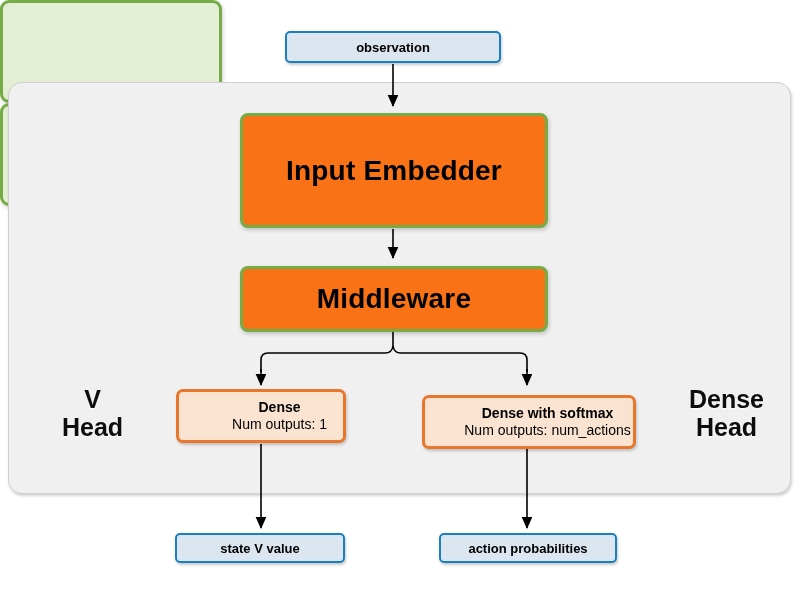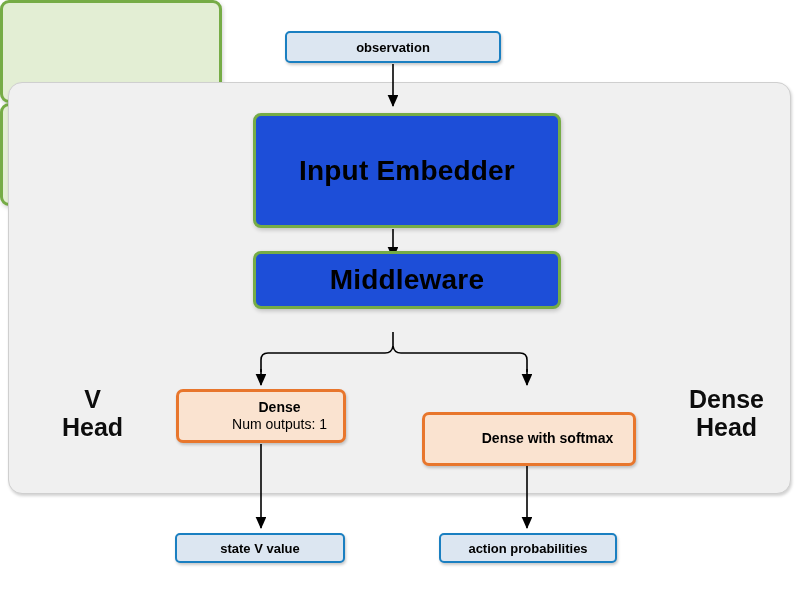--- a/index.html
+++ b/index.html
@@ -31,26 +31,25 @@
     background: #dce6f1;
     border: 2px solid #1a7fc1;
     border-radius: 5px;
     box-shadow: 1px 2px 3px rgba(0,0,0,0.22);
     color: #000;
     font-weight: bold;
     font-size: 13px;
   }
 
   .green-box {
-    background: #1d4ed8;
+    background: #f97316;
     border: 3px solid #76ac46;
     border-radius: 8px;
     box-shadow: 1px 2px 4px rgba(0,0,0,0.2);
     color: #000;
-    margin-left: 13px;
   }
   .green-box .title { font-size: 28px; font-weight: bold; letter-spacing: 0.2px; }
 
   .head-group {
     background: #e3eed4;
     border: 3px solid #76ac46;
     border-radius: 9px;
     box-shadow: 1px 2px 4px rgba(0,0,0,0.18);
   }
 
@@ -69,27 +68,27 @@
   .head-label {
     position: absolute;
     font-size: 25px; font-weight: bold; color: #0d0d0d;
     text-align: center; line-height: 1.12;
     text-shadow: 0px 1px 1px rgba(255,255,255,0.9);
   }
 
   
   #obs-box        { left: 285px; top: 31px;  width: 216px; height: 32px; }
   #input-embedder { left: 240px; top: 113px; width: 308px; height: 115px; }
-  #middleware     { left: 240px; top: 251px; width: 308px; height: 58px; }
+  #middleware     { left: 240px; top: 266px; width: 308px; height: 66px; }
 
   #v-head-group      { left: 150px; top: 365px; width: 222px; height: 103px; }
   #policy-head-group { left: 400px; top: 365px; width: 256px; height: 103px; }
 
   #v-dense      { left: 176px; top: 389px; width: 170px; height: 54px; }
-  #policy-dense { left: 422px; top: 412px; width: 214px; height: 54px; }
+  #policy-dense { left: 422px; top: 395px; width: 214px; height: 54px; }
 
   #v-head-label      { left: 40px;  top: 385px; width: 105px; }
   #policy-head-label { left: 664px; top: 385px; width: 125px; }
 
   #state-v-out   { left: 175px; top: 533px; width: 170px; height: 30px; }
   #action-p-out  { left: 439px; top: 533px; width: 178px; height: 30px; }
 </style>
 </head>
 <body>
 
@@ -136,20 +135,21 @@
   <div class="head-group" id="v-head-group"></div>
   <div class="head-group" id="policy-head-group"></div>
 
   <div class="node orange-box" id="v-dense">
     <span class="ob-title">Dense</span>
     <span class="ob-sub">Num outputs: 1</span>
   </div>
 
   <div class="node orange-box" id="policy-dense">
     <span class="ob-title">Dense with softmax</span>
+    <span class="ob-sub">Num outputs: num_actions</span>
   </div>
 
   <div class="head-label" id="v-head-label">
     <div>V</div>
     <div>Head</div>
   </div>
 
   <div class="head-label" id="policy-head-label">
     <div>Dense</div>
     <div>Head</div>

